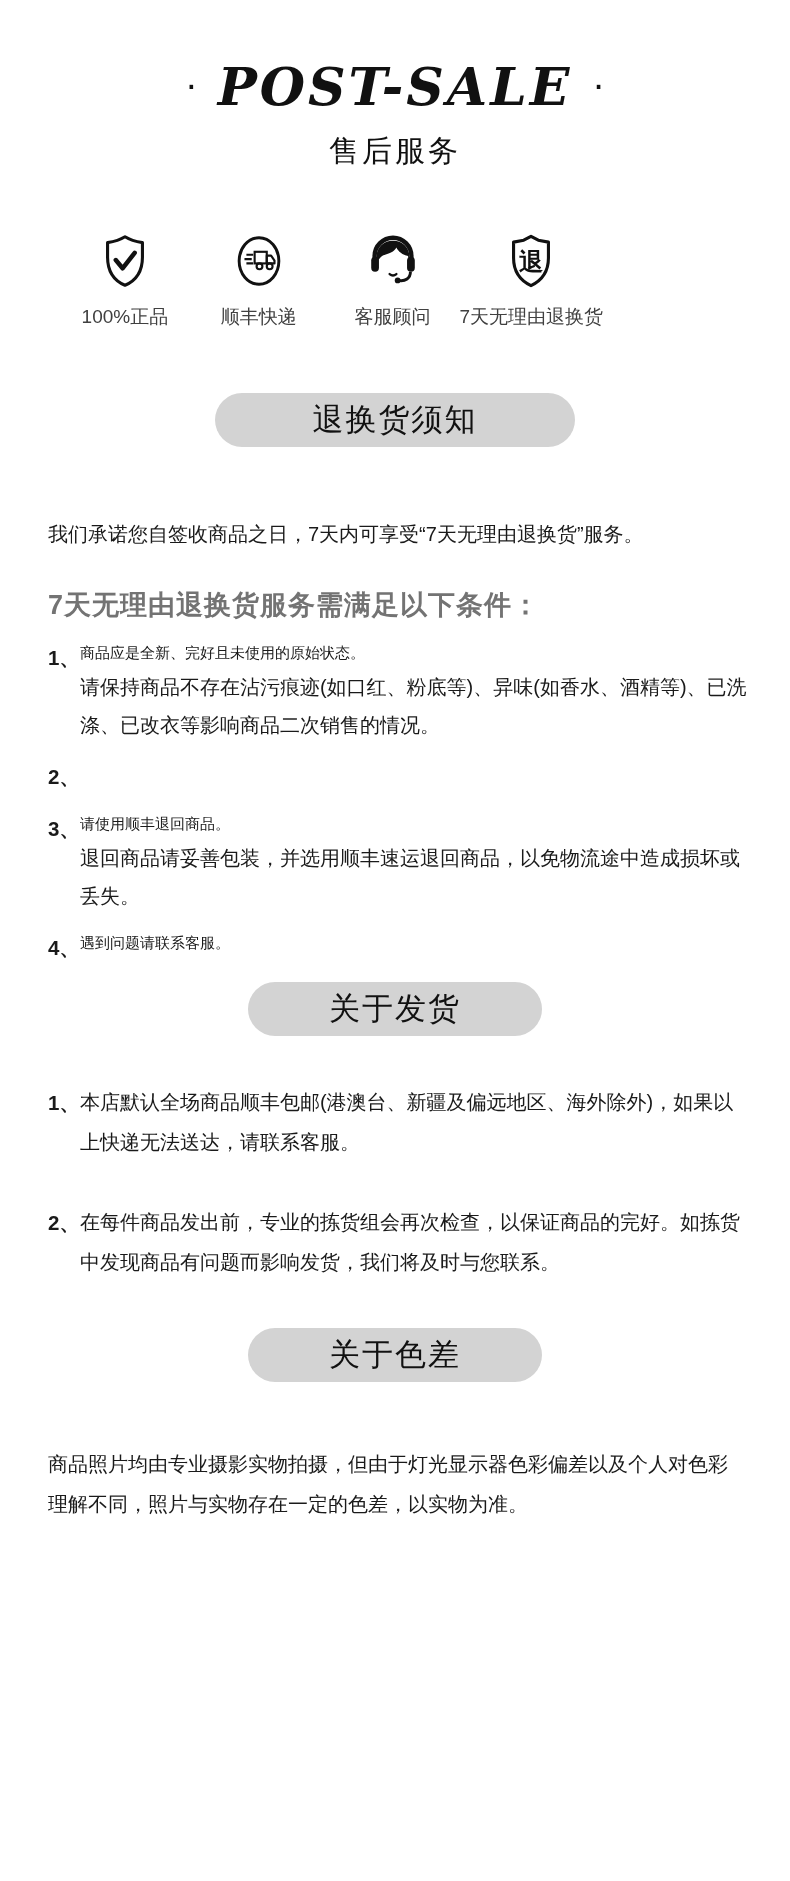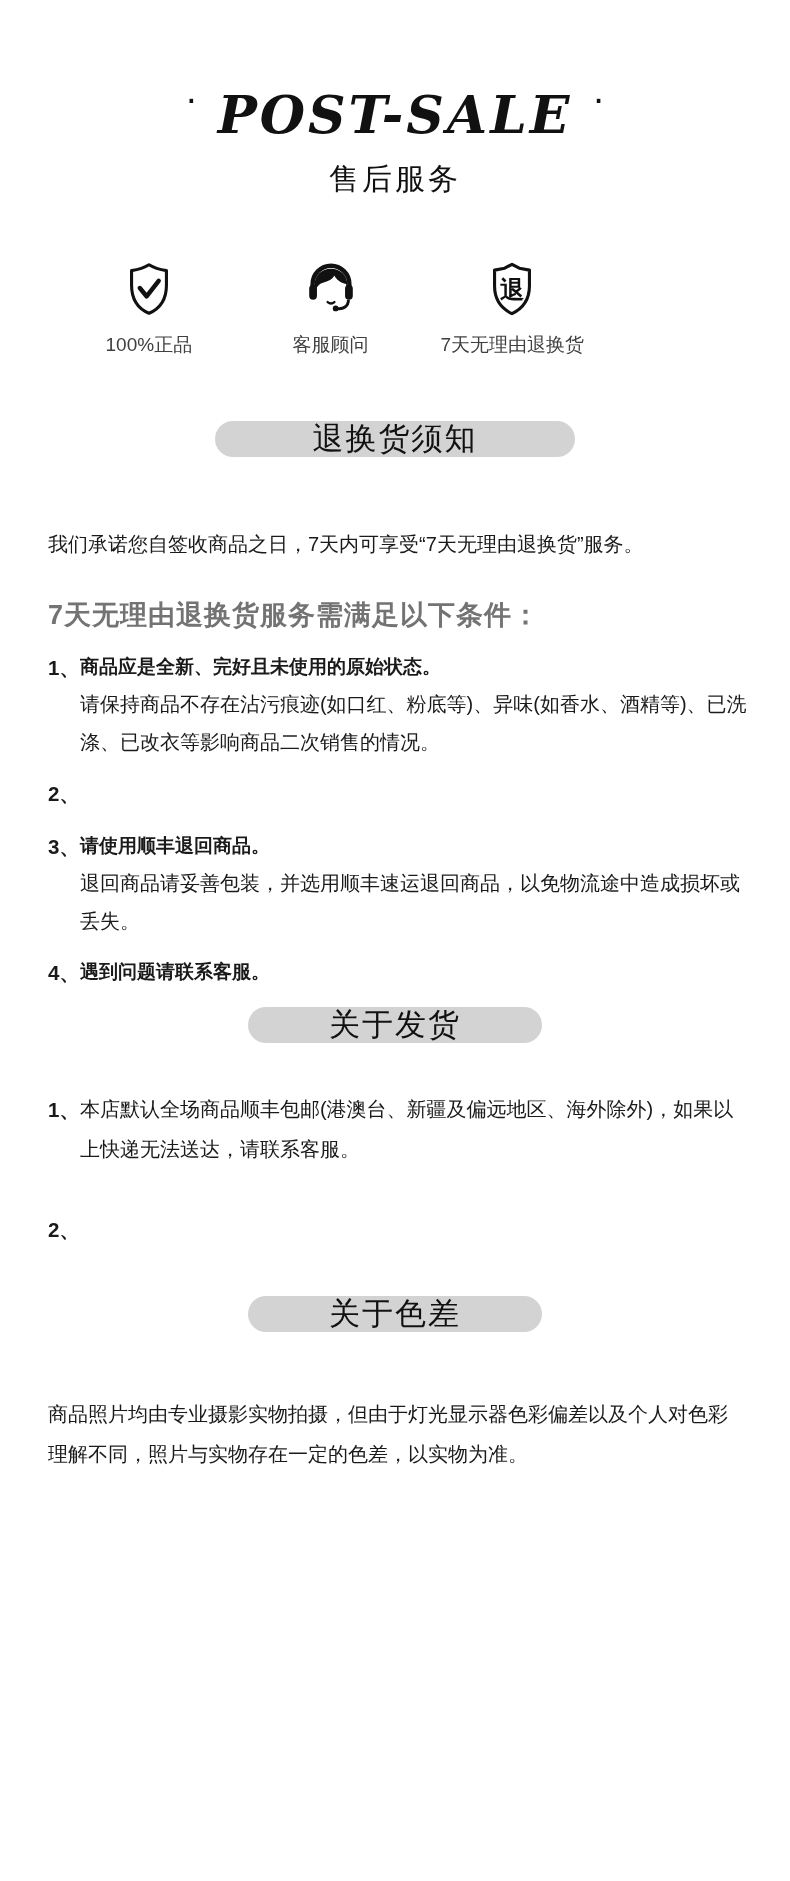--- a/index.html
+++ b/index.html
@@ -7,46 +7,46 @@
   body {
     width:790px; min-height:1881px; margin:0 auto;
     font-family:"Liberation Sans","DejaVu Sans",sans-serif;
     color:#1a1a1a; font-size:20px; position:relative; overflow:hidden;
   }
   
   .header { padding-top:56px; text-align:center; }
   .title-row { display:flex; align-items:center; justify-content:center; gap:20px; }
   .script-title {
     font-family:"DejaVu Serif","Liberation Serif",serif;
-    font-style:italic; font-weight:600; font-size:52px; letter-spacing:3px; color:#111;margin-top:28px;
+    font-style:italic; font-weight:600; font-size:52px; letter-spacing:3px; color:#111;
   }
   .decor-dot { font-size:38px; line-height:1; color:#111; transform:translateY(-2px); }
   .subtitle { margin-top:14px; font-size:30px; letter-spacing:3px; font-weight:500; color:#111; }
   
   .features { margin:58px 0 0 58px; width:545px; display:flex; }
   .feature { flex:1 1 0; display:flex; flex-direction:column; align-items:center; }
   .feature svg { width:62px; height:62px; display:block; }
   .feature-label { margin-top:12px; font-size:19px; white-space:nowrap; color:#404040; }
   
   .pill {
-    height:36px; border-radius:27px; background:#d3d3d3;
+    height:54px; border-radius:27px; background:#d3d3d3;
     display:flex; align-items:center; justify-content:center;
     margin-left:auto; margin-right:auto;
     font-size:31px; letter-spacing:2px; color:#111;
   }
   .pill-lg { width:360px; margin-top:63px; }
   .pill-md { width:294px; }
   
   .intro { margin-top:70px; padding:0 44px 0 48px; line-height:1.7; }
   .cond-heading { margin-top:36px; padding:0 48px; font-size:27px; font-weight:700; letter-spacing:1px; color:#737373; }
   .list { margin-top:16px; }
   .li { display:flex; padding:0 42px 0 48px; margin-bottom:14px; }
   .li .num { flex:0 0 31px; font-weight:700; line-height:1.9; font-size:20.5px; }
   .li .content { flex:1; }
-  .li-title { font-weight:700; font-size:19px; line-height:1.9; }
+  .li-title { font-weight:400; font-size:15px; line-height:1.9; }
   .li-detail { line-height:1.9; }
   .ship-list { margin-top:46px; }
   .ship-list .li .num { line-height:2.0; }
   .ship-text { line-height:2.0; }
   .li.gap-lg { margin-bottom:40px; }
   .pill-ship { margin-top:12px; }
   .pill-color { margin-top:46px; }
   .color-note { margin-top:62px; padding:0 44px 0 48px; line-height:2.0; }
   svg .stroke { fill:none; stroke:#111; }
   svg text { font-family:"Liberation Sans","DejaVu Sans",sans-serif; }
@@ -65,20 +65,33 @@
 
 <div class="features">
   <div class="feature">
     <span>
       <svg viewBox="0 0 64 64">
         <path class="stroke" stroke-width="3.2" stroke-linejoin="round" d="M32 7 C36 9.5 43.5 12 50 13 V28 C50 43 42.5 52.5 32 57 C21.5 52.5 14 43 14 28 V13 C20.5 12 28 9.5 32 7 Z"></path>
         <path class="stroke" stroke-width="4.6" stroke-linecap="round" stroke-linejoin="round" d="M22.5 31 L29.5 39.5 L42 23.5"></path>
       </svg>
     </span>
     <span class="feature-label">100%正品</span>
+  </div>
+  <div class="feature">
+    <span>
+      <svg viewBox="0 0 64 64">
+        <ellipse class="stroke" stroke-width="3" cx="32" cy="32" rx="20.5" ry="24"></ellipse>
+        <path class="stroke" stroke-width="2.2" d="M19 25.5 h7 M17 30 h7.5 M19 34.5 h7"></path>
+        <rect class="stroke" stroke-width="2.2" x="27.5" y="22.5" width="12.5" height="12"></rect>
+        <path class="stroke" stroke-width="2.2" stroke-linejoin="round" d="M40 26.5 h4.5 l3.5 5 v3 H40 Z"></path>
+        <circle class="stroke" stroke-width="2.2" cx="32.5" cy="37.5" r="3"></circle>
+        <circle class="stroke" stroke-width="2.2" cx="43" cy="37.5" r="3"></circle>
+      </svg>
+    </span>
+    <span class="feature-label">顺丰快递</span>
   </div>
   <div class="feature">
     <span>
       <svg viewBox="0 0 64 64">
         <path class="stroke" stroke-width="4.5" d="M13 37 V27 C13 16.5 21.5 8 32 8 C42.5 8 51 16.5 51 27 V37"></path>
         <path fill="#111" d="M32 11 C22 11 15 18 15 28 L15 35 C17 30 19.5 26.5 24.5 25.2 C31 23.5 34 21 35.5 18 C37.3 22 42 25.8 47.5 26.8 L49 35 L49 28 C49 18 42 11 32 11 Z"></path>
         <rect fill="#111" x="9.5" y="27.5" width="8" height="15.5" rx="4"></rect>
         <rect fill="#111" x="46.5" y="27.5" width="8" height="15.5" rx="4"></rect>
         <path class="stroke" stroke-width="3" d="M50 43 C50 50 44.5 53 38.5 52.2"></path>
         <circle fill="#111" cx="36.8" cy="52" r="3"></circle>
@@ -138,20 +151,23 @@
 
 <div class="ship-list">
   <div class="li gap-lg">
     <span class="num">1、</span>
     <div class="content">
       <p class="ship-text">本店默认全场商品顺丰包邮(港澳台、新疆及偏远地区、海外除外)，如果以上快递无法送达，请联系客服。</p>
     </div>
   </div>
   <div class="li">
     <span class="num">2、</span>
+    <div class="content">
+      <p class="ship-text">在每件商品发出前，专业的拣货组会再次检查，以保证商品的完好。如拣货中发现商品有问题而影响发货，我们将及时与您联系。</p>
+    </div>
   </div>
 </div>
 
 <div class="pill pill-md pill-color">
   <span>关于色差</span>
 </div>
 
 <p class="color-note">商品照片均由专业摄影实物拍摄，但由于灯光显示器色彩偏差以及个人对色彩理解不同，照片与实物存在一定的色差，以实物为准。</p>
 
 </body></html>

